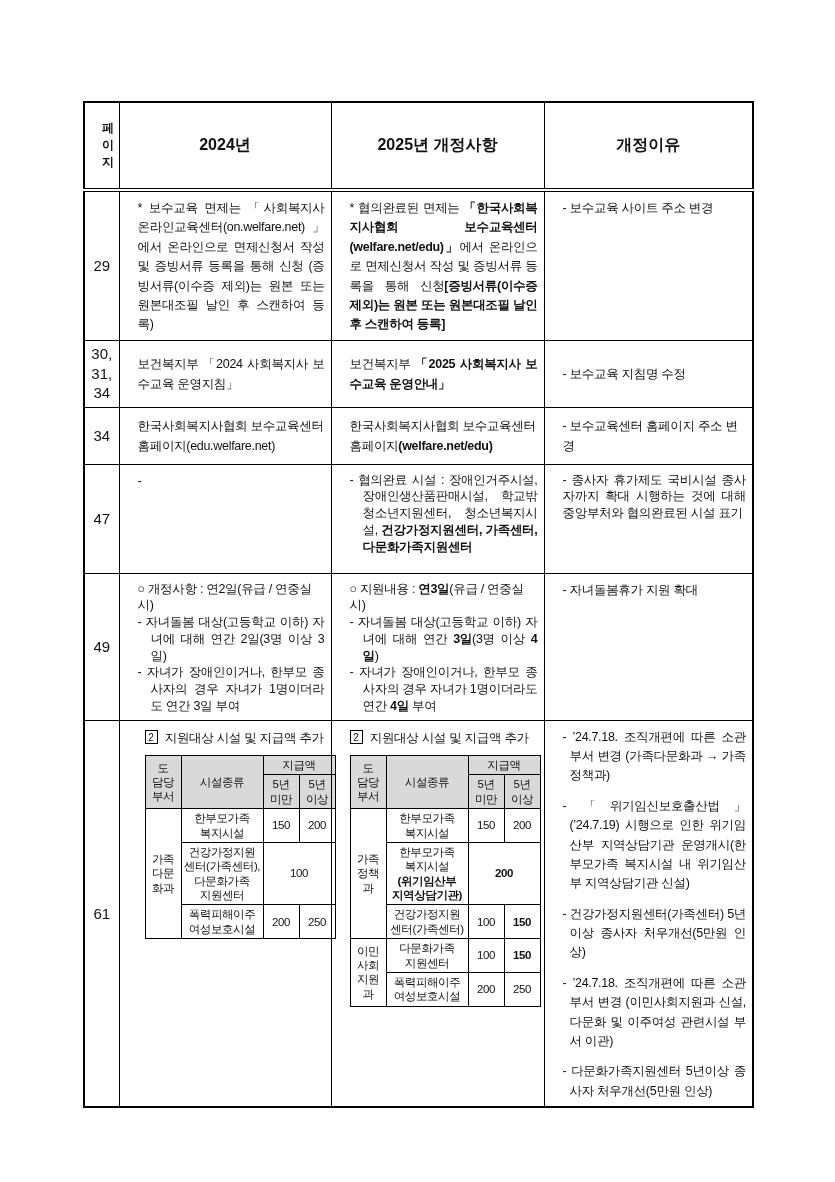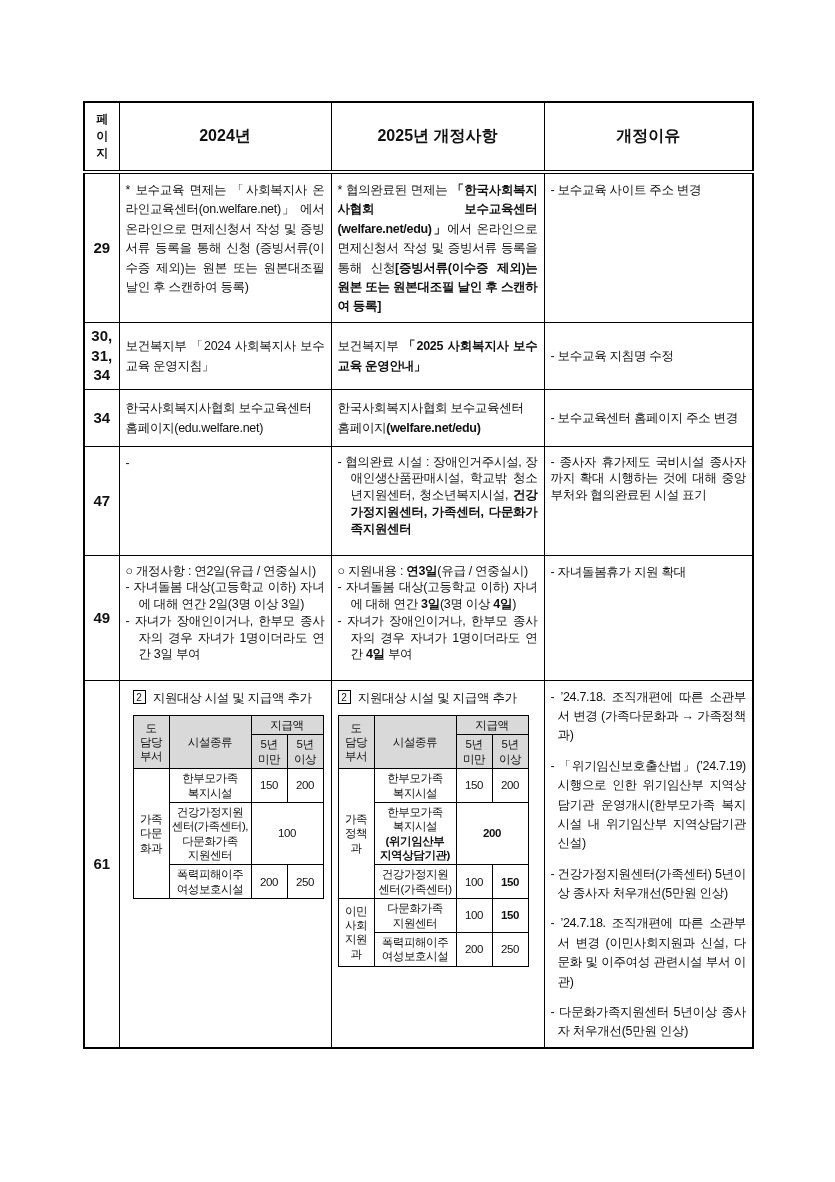--- a/index.html
+++ b/index.html
@@ -22,36 +22,36 @@
   }
   table.main th, table.main td { border: 1px solid #000; }
   table.main thead th {
     border-bottom: 4px double #000;
     font-weight: bold;
     font-size: 16px;
     text-align: center;
     vertical-align: middle;
     padding: 4px 8px;
   }
-  table.main thead th.narrow { font-size: 12px; letter-spacing: -1px; padding: 8px; }
+  table.main thead th.narrow { font-size: 12px; letter-spacing: -1px; padding: 17px; }
   td.pg {
-    font-weight: bold;
+    font-weight: normal;
     font-size: 15px;
     text-align: center;
     vertical-align: middle;
     white-space: pre-line;
     line-height: 1.3;
     padding: 0;
   }
   td.ct {
     vertical-align: top;
     font-size: 12.5px;
     line-height: 1.55;
     letter-spacing: -0.3px;
-    padding: 7px 6px 5px 6px;
+    padding: 7px 6px 5px 18px;
   }
   tr.vmid td.ct { vertical-align: middle; }
   td.ct.tight { line-height: 1.34; }
   .para { margin: 0; text-align: justify; }
   .para.nj { text-align: left; }
   .hang { padding-left: 13px; text-indent: -13px; }
   .hang7 { padding-left: 7px; text-indent: -7px; }
   .rsn .para { margin-bottom: 11px; }
   .rsn .para:last-child { margin-bottom: 0; }
   .b { font-weight: bold; }

